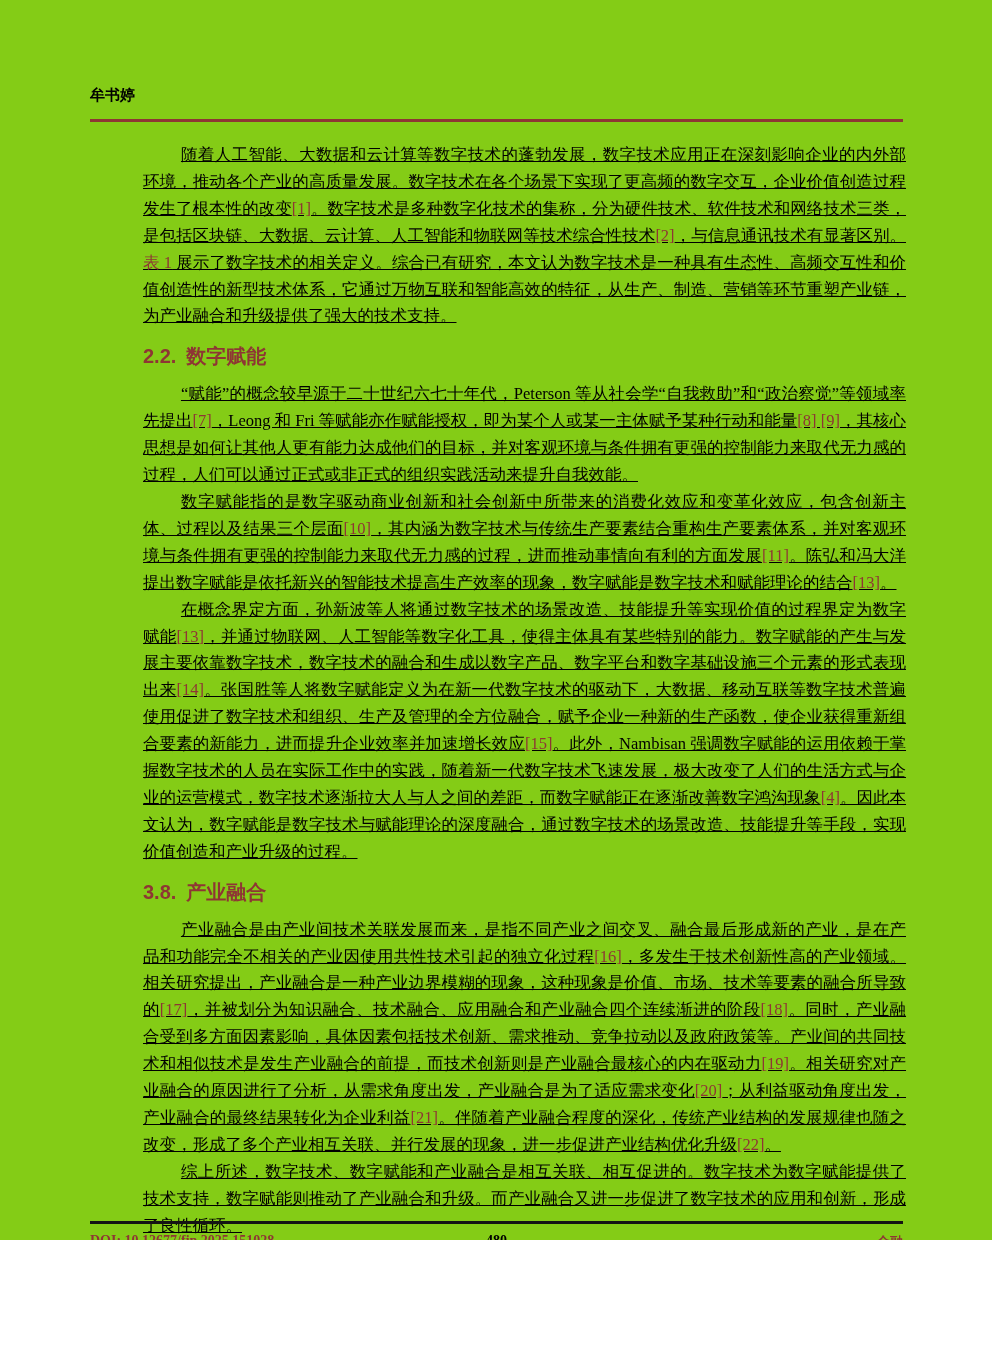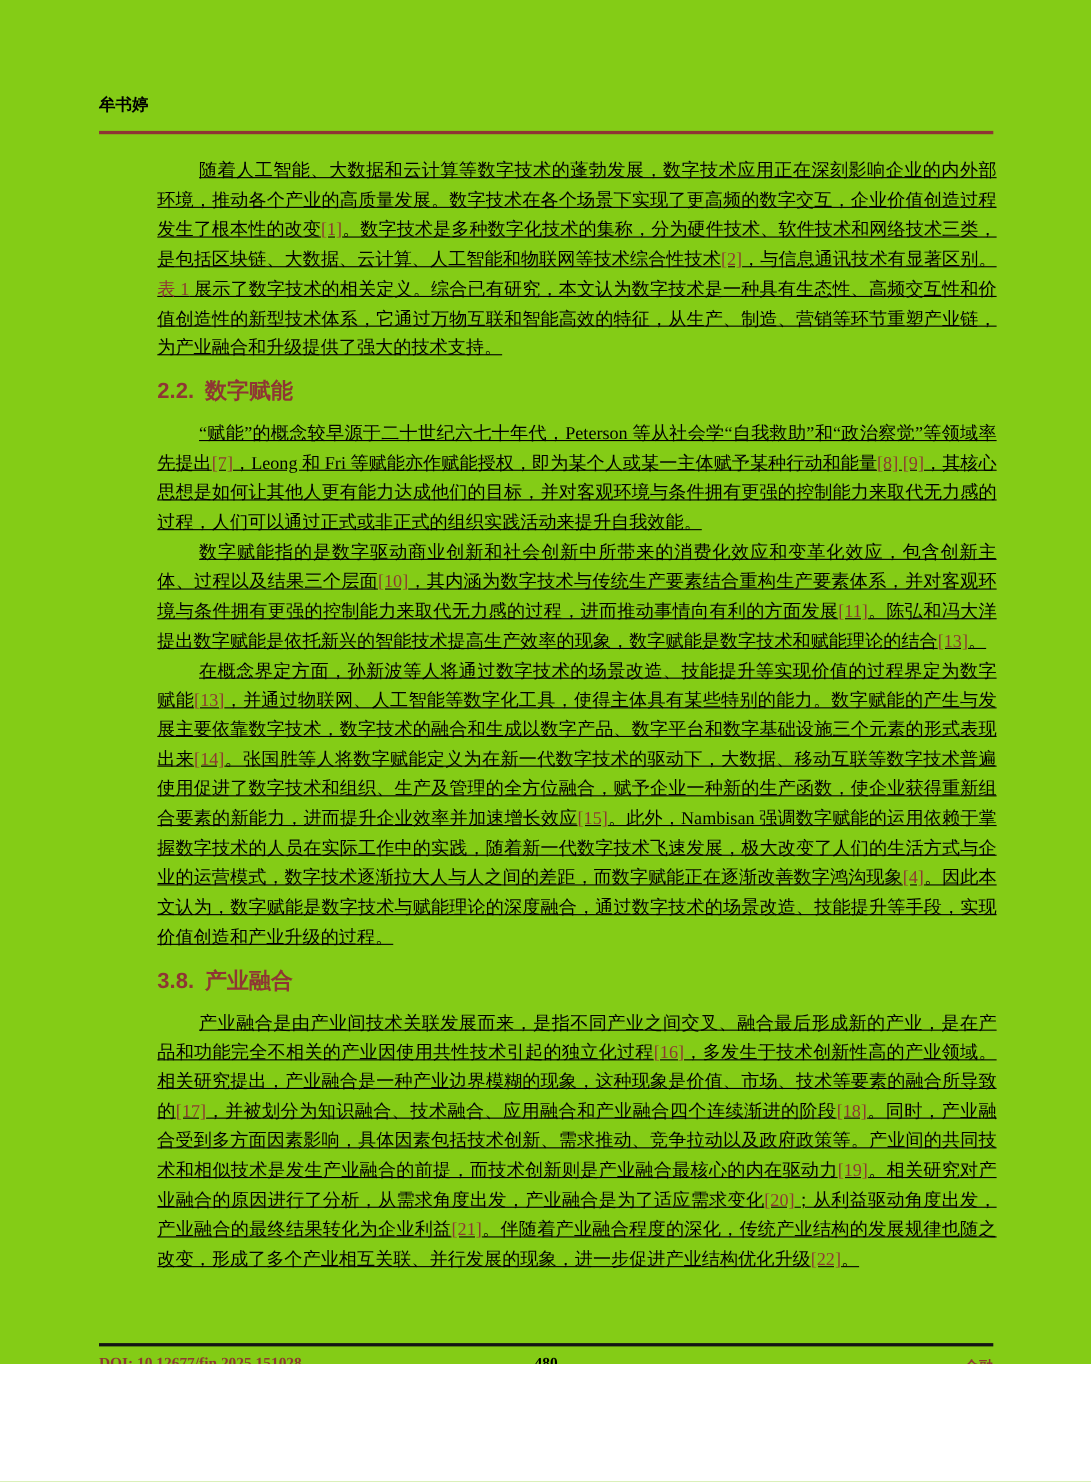--- a/index.html
+++ b/index.html
@@ -118,20 +118,21 @@
       <span class="sec-num">2.2.</span><span class="sec-title">数字赋能</span>
     </div>
     <p><span class="seg">“赋能”的概念较早源于二十世纪六七十年代，Peterson 等从社会学“自我救助”和“政治察觉”等领域率先提出</span><span class="ref">[7]</span><span class="seg">，Leong 和 Fri 等赋能亦作赋能授权，即为某个人或某一主体赋予某种行动和能量</span><span class="ref">[8] [9]</span><span class="seg">，其核心思想是如何让其他人更有能力达成他们的目标，并对客观环境与条件拥有更强的控制能力来取代无力感的过程，人们可以通过正式或非正式的组织实践活动来提升自我效能。</span></p>
     <p><span class="seg">数字赋能指的是数字驱动商业创新和社会创新中所带来的消费化效应和变革化效应，包含创新主体、过程以及结果三个层面</span><span class="ref">[10]</span><span class="seg">，其内涵为数字技术与传统生产要素结合重构生产要素体系，并对客观环境与条件拥有更强的控制能力来取代无力感的过程，进而推动事情向有利的方面发展</span><span class="ref">[11]</span><span class="seg">。陈弘和冯大洋提出数字赋能是依托新兴的智能技术提高生产效率的现象，数字赋能是数字技术和赋能理论的结合</span><span class="ref">[13]</span><span class="seg">。</span></p>
     <p><span class="seg">在概念界定方面，孙新波等人将通过数字技术的场景改造、技能提升等实现价值的过程界定为数字赋能</span><span class="ref">[13]</span><span class="seg">，并通过物联网、人工智能等数字化工具，使得主体具有某些特别的能力。数字赋能的产生与发展主要依靠数字技术，数字技术的融合和生成以数字产品、数字平台和数字基础设施三个元素的形式表现出来</span><span class="ref">[14]</span><span class="seg">。张国胜等人将数字赋能定义为在新一代数字技术的驱动下，大数据、移动互联等数字技术普遍使用促进了数字技术和组织、生产及管理的全方位融合，赋予企业一种新的生产函数，使企业获得重新组合要素的新能力，进而提升企业效率并加速增长效应</span><span class="ref">[15]</span><span class="seg">。此外，Nambisan 强调数字赋能的运用依赖于掌握数字技术的人员在实际工作中的实践，随着新一代数字技术飞速发展，极大改变了人们的生活方式与企业的运营模式，数字技术逐渐拉大人与人之间的差距，而数字赋能正在逐渐改善数字鸿沟现象</span><span class="ref">[4]</span><span class="seg">。因此本文认为，数字赋能是数字技术与赋能理论的深度融合，通过数字技术的场景改造、技能提升等手段，实现价值创造和产业升级的过程。</span></p>
 
     <div class="section-heading">
       <span class="sec-num">3.8.</span><span class="sec-title">产业融合</span>
     </div>
     <p><span class="seg">产业融合是由产业间技术关联发展而来，是指不同产业之间交叉、融合最后形成新的产业，是在产品和功能完全不相关的产业因使用共性技术引起的独立化过程</span><span class="ref">[16]</span><span class="seg">，多发生于技术创新性高的产业领域。相关研究提出，产业融合是一种产业边界模糊的现象，这种现象是价值、市场、技术等要素的融合所导致的</span><span class="ref">[17]</span><span class="seg">，并被划分为知识融合、技术融合、应用融合和产业融合四个连续渐进的阶段</span><span class="ref">[18]</span><span class="seg">。同时，产业融合受到多方面因素影响，具体因素包括技术创新、需求推动、竞争拉动以及政府政策等。产业间的共同技术和相似技术是发生产业融合的前提，而技术创新则是产业融合最核心的内在驱动力</span><span class="ref">[19]</span><span class="seg">。相关研究对产业融合的原因进行了分析，从需求角度出发，产业融合是为了适应需求变化</span><span class="ref">[20]</span><span class="seg">；从利益驱动角度出发，产业融合的最终结果转化为企业利益</span><span class="ref">[21]</span><span class="seg">。伴随着产业融合程度的深化，传统产业结构的发展规律也随之改变，形成了多个产业相互关联、并行发展的现象，进一步促进产业结构优化升级</span><span class="ref">[22]</span><span class="seg">。</span></p>
+    <p><span class="seg">综上所述，数字技术、数字赋能和产业融合是相互关联、相互促进的。数字技术为数字赋能提供了技术支持，数字赋能则推动了产业融合和升级。而产业融合又进一步促进了数字技术的应用和创新，形成了良性循环。</span></p>
 
   </div>
 
   <div class="footer-rule"></div>
   <div class="page-footer">
     <span class="doi">DOI: 10.12677/fin.2025.151028</span>
     <span class="pagenum">480</span>
     <span class="journal">金融</span>
   </div>
 

